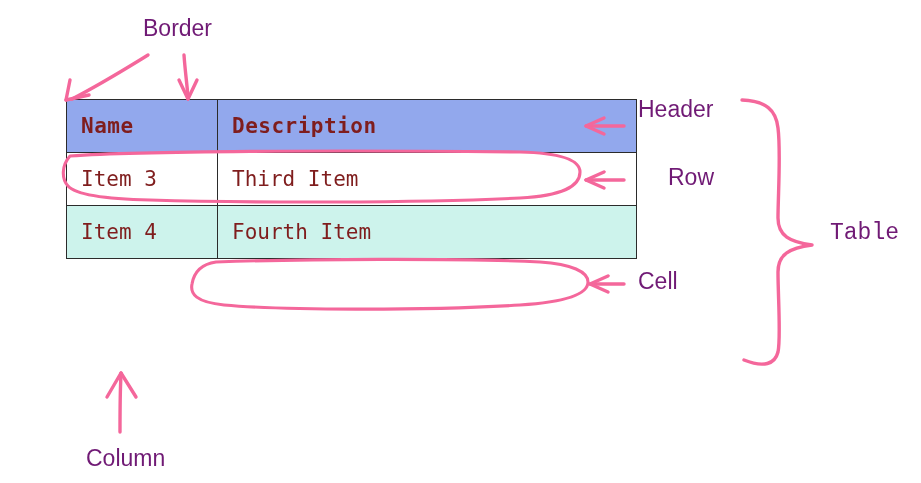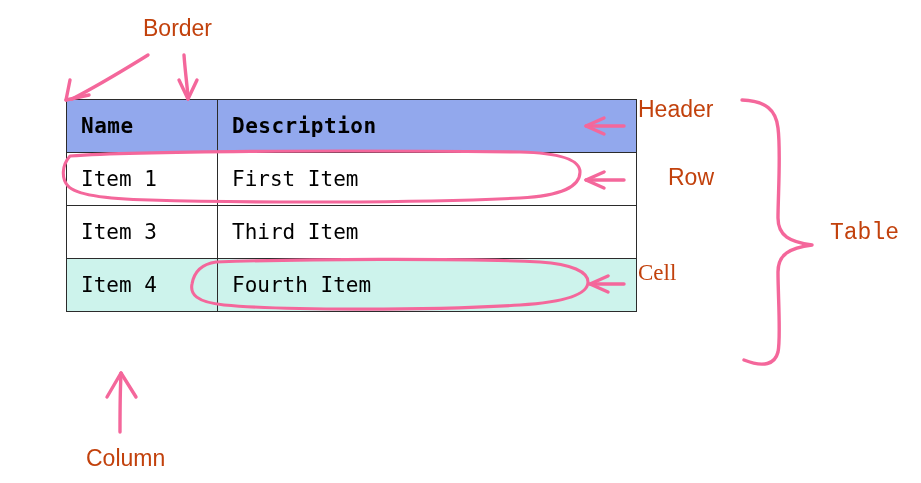--- a/index.html
+++ b/index.html
@@ -28,49 +28,49 @@
     table-layout: fixed;
     background: #ffffff;
   }
   #diagram-table td,
   #diagram-table th {
     border: 1px solid #2b2b2b;
     padding: 0 14px;
     height: 52px;
     font-family: "DejaVu Sans Mono", "Liberation Mono", monospace;
     font-size: 21px;
-    color: #000000;
+    color: #7f1d1d;
     text-align: left;
     vertical-align: middle;
     white-space: nowrap;
   }
   #diagram-table th {
     font-weight: bold;
     letter-spacing: 0.5px;
   }
   .col-name  { width: 122px; }
   .col-desc  { width: 390px; }
 
   .row-odd  td { background: #ffffff; }
   .row-even td { background: #cdf3ec; }
 
   
   .anno-label {
     position: absolute;
     font-family: "Liberation Sans", sans-serif;
     font-size: 23px;
-    color: #c2410c;
+    color: #701a75;
     white-space: nowrap;
     line-height: 1;
   }
   #label-border { left: 143px; top: 17px; }
   #label-column { left: 86px;  top: 447px; }
   #label-header { left: 638px; top: 98px; }
   #label-row    { left: 668px; top: 166px; }
-  #label-cell   { left: 638px; top: 261px; font-family: Liberation Serif, serif; }
+  #label-cell   { left: 638px; top: 270px; }
   #label-table  { left: 830px; top: 222px; font-family: Liberation Mono, monospace; }
 
   
   #ink-layer {
     position: absolute;
     left: 0;
     top: 0;
     width: 921px;
     height: 483px;
     pointer-events: none;
@@ -96,24 +96,20 @@
 <div id="canvas">
 
   <table id="diagram-table">
     <thead>
       <tr>
         <th class="col-name" style="background:#92a8ed;">Name</th>
         <th class="col-desc" style="background:#92a8ed;">Description</th>
       </tr>
     </thead>
     <tbody>
-      <tr class="row-odd">
-        <td class="col-name">Item 1</td>
-        <td class="col-desc">First Item</td>
-      </tr>
       <tr class="row-odd">
         <td class="col-name">Item 3</td>
         <td class="col-desc">Third Item</td>
       </tr>
       <tr class="row-even">
         <td class="col-name">Item 4</td>
         <td class="col-desc">Fourth Item</td>
       </tr>
     </tbody>
   </table>

